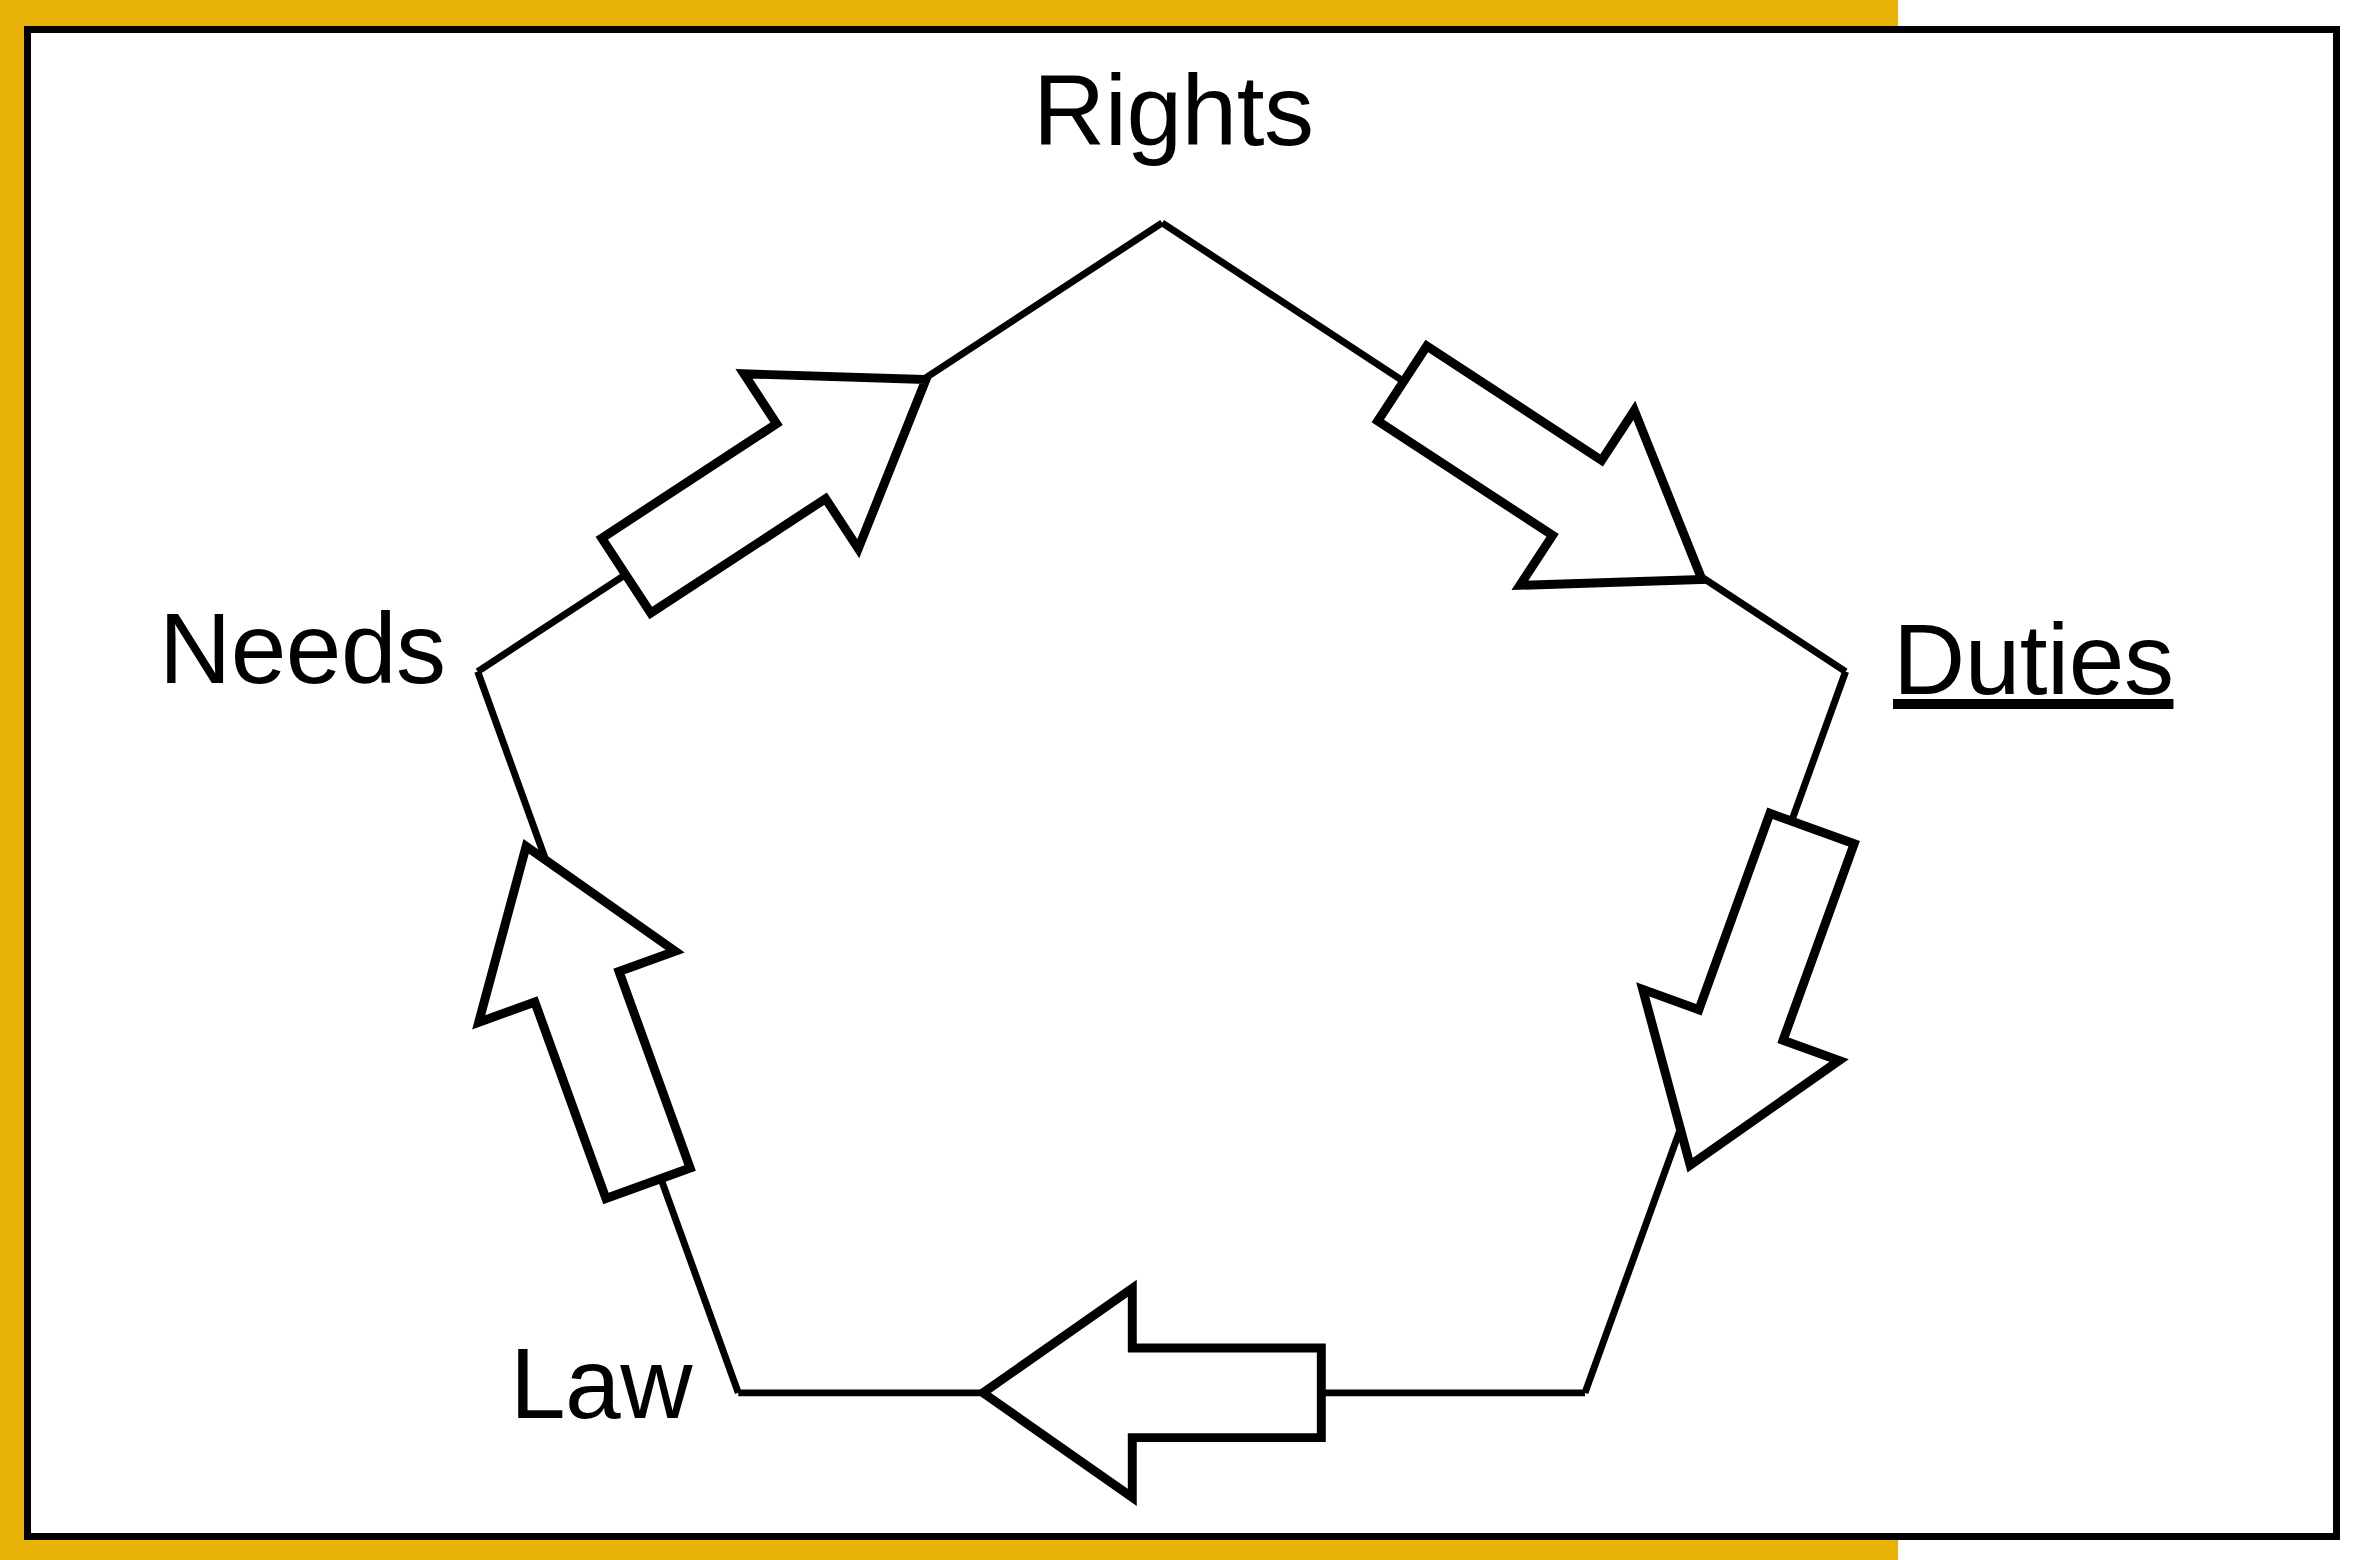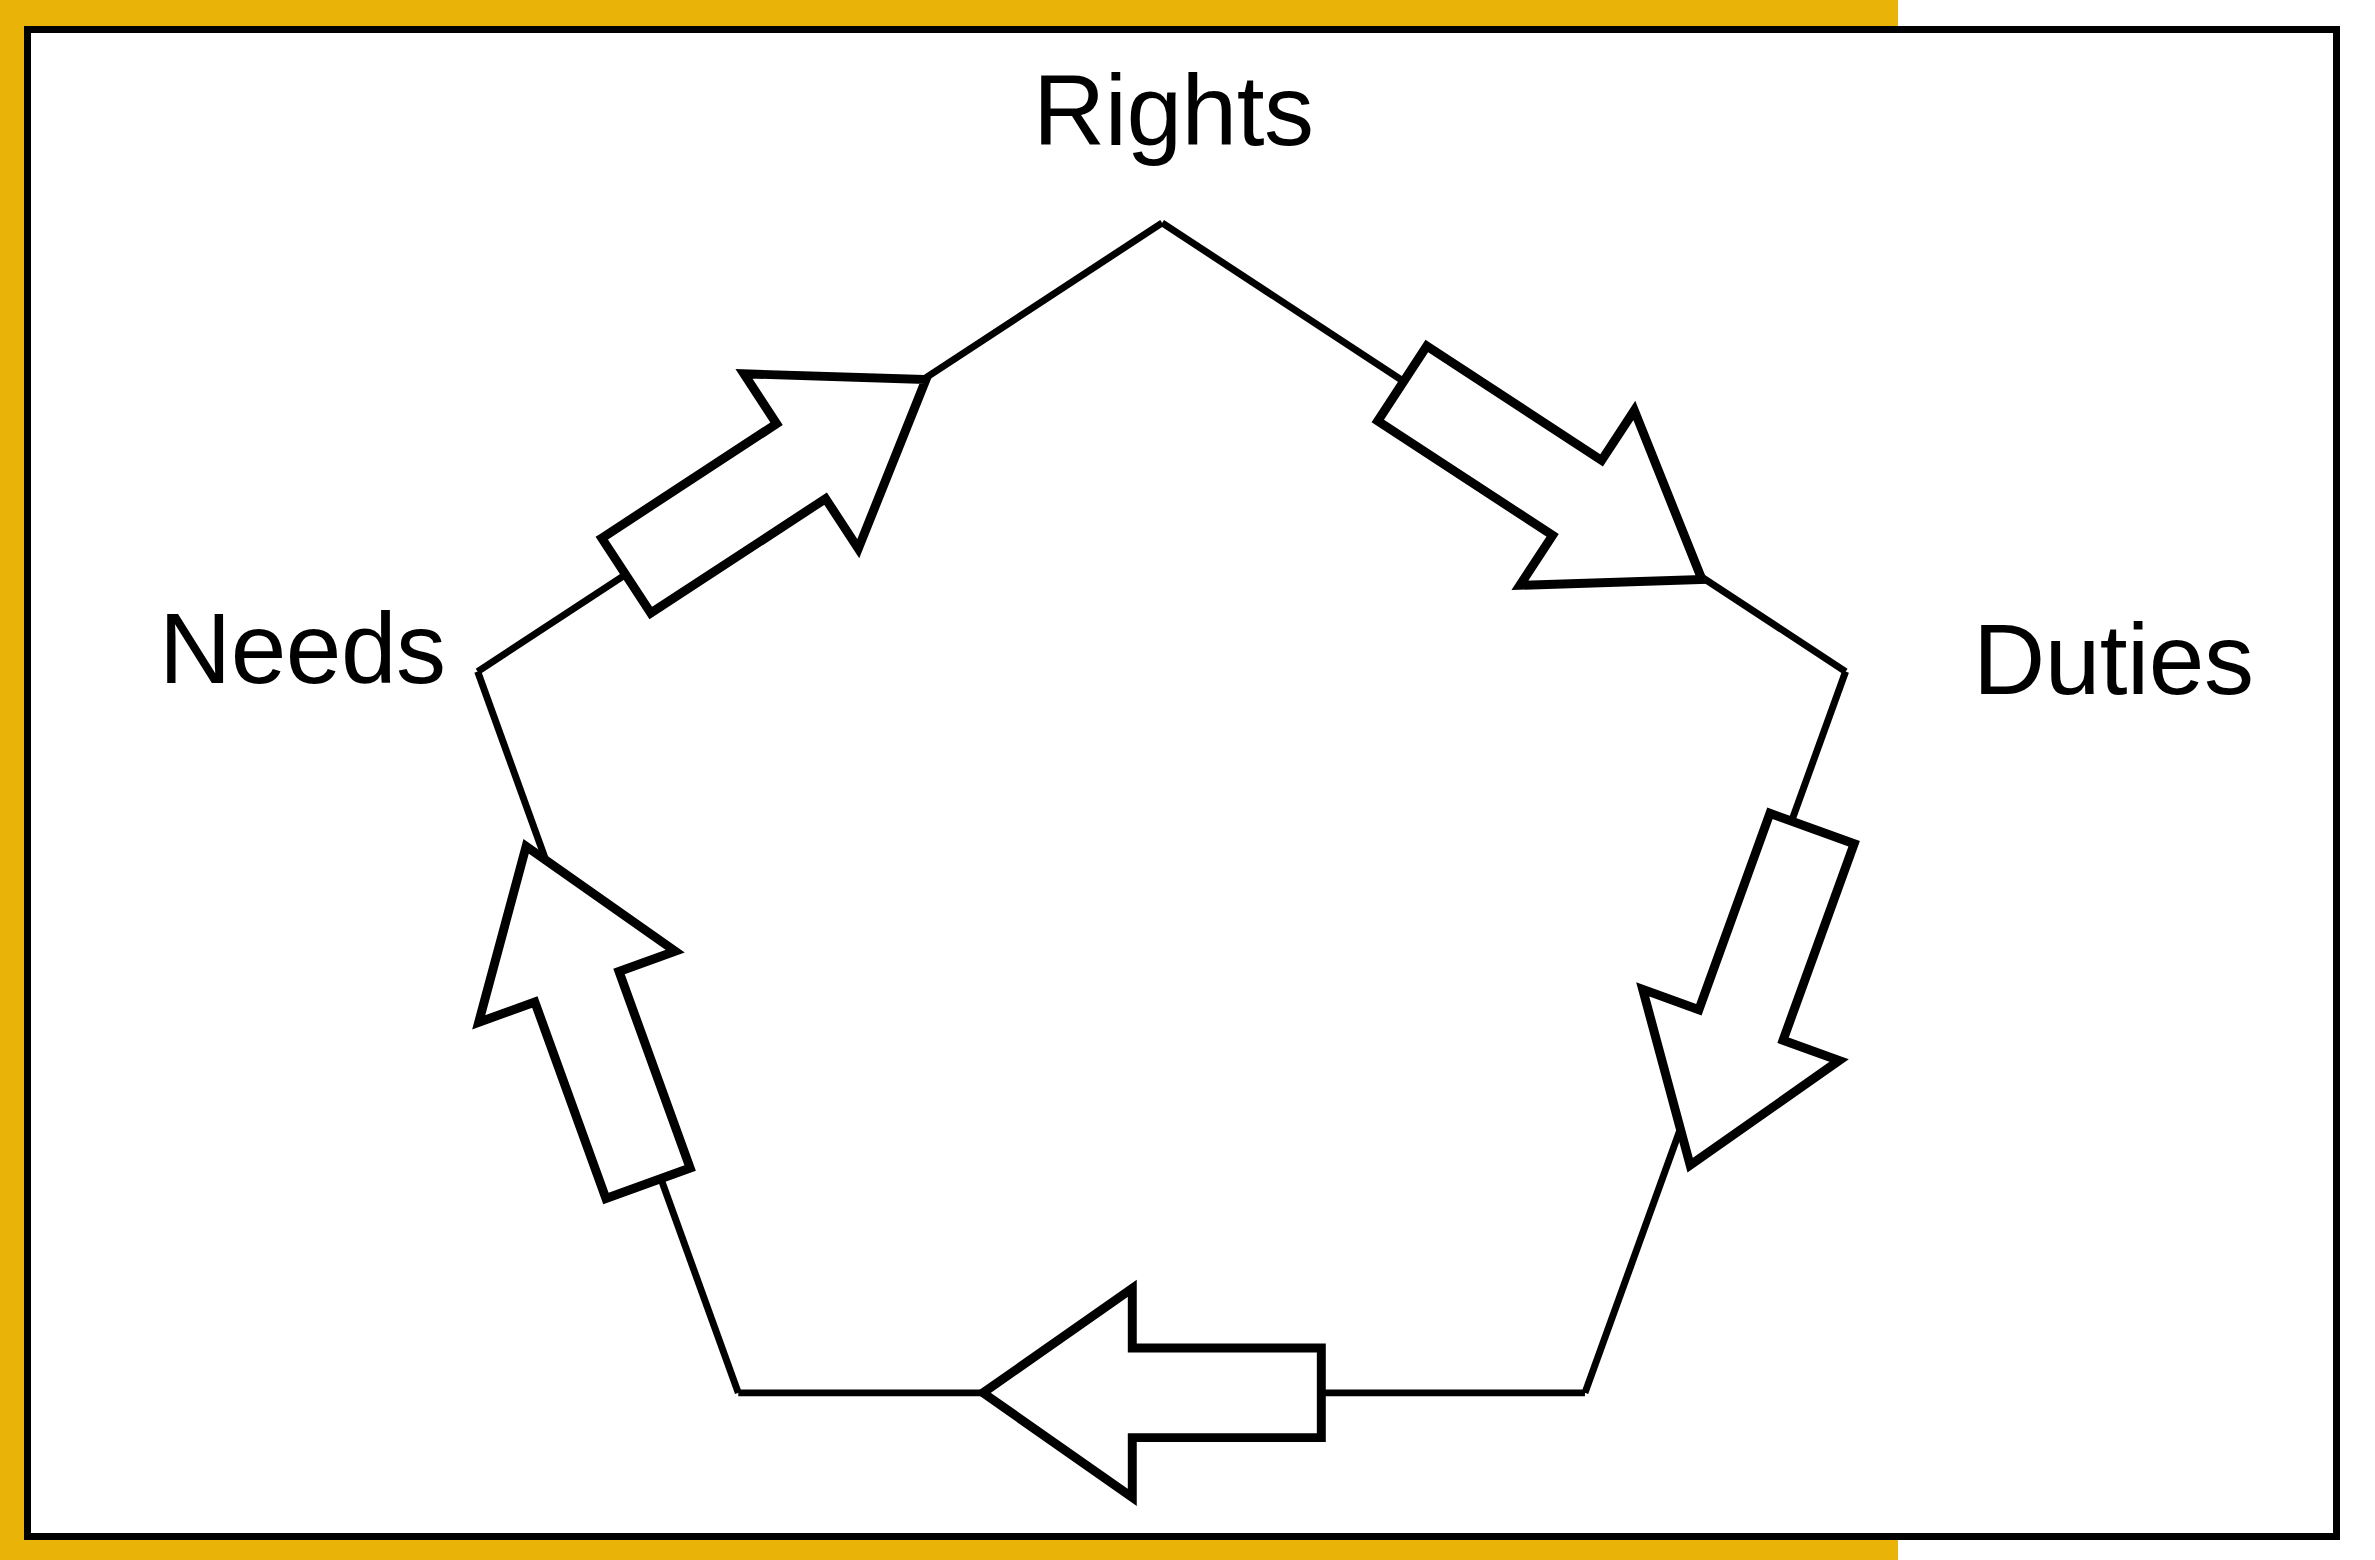--- a/index.html
+++ b/index.html
@@ -40,21 +40,21 @@
     position: absolute;
     color: #000000;
     font-family: "Liberation Sans", sans-serif;
     font-size: 100px;
     line-height: 1.05;
     white-space: nowrap;
     font-weight: 400;
     letter-spacing: -0.5px;
   }
   #label-rights   { left: 1033px; top: 58px;   }
-  #label-duties   { left: 1973px; top: 607px;  }
+  #label-duties   { left: 1893px; top: 607px; text-decoration: underline;  }
   #label-govt     { left: 1635px; top: 1331px; }
   #label-law      { left: 510px;  top: 1331px; }
   #label-needs    { left: 159px;  top: 596px;  }
 </style>
 </head>
 <body>
 
 <div id="canvas">
 
   <div id="frame"></div>
@@ -92,17 +92,18 @@
       </g>
 
     </g>
   </svg>
 
   <div class="node-label" id="label-rights">Rights</div>
 
   <div class="node-label" id="label-duties">Duties</div>
 
 
+  <div class="node-label" id="label-law">Law</div>
 
   <div class="node-label" id="label-needs">Needs</div>
 
 </div>
 
 
 </body></html>

